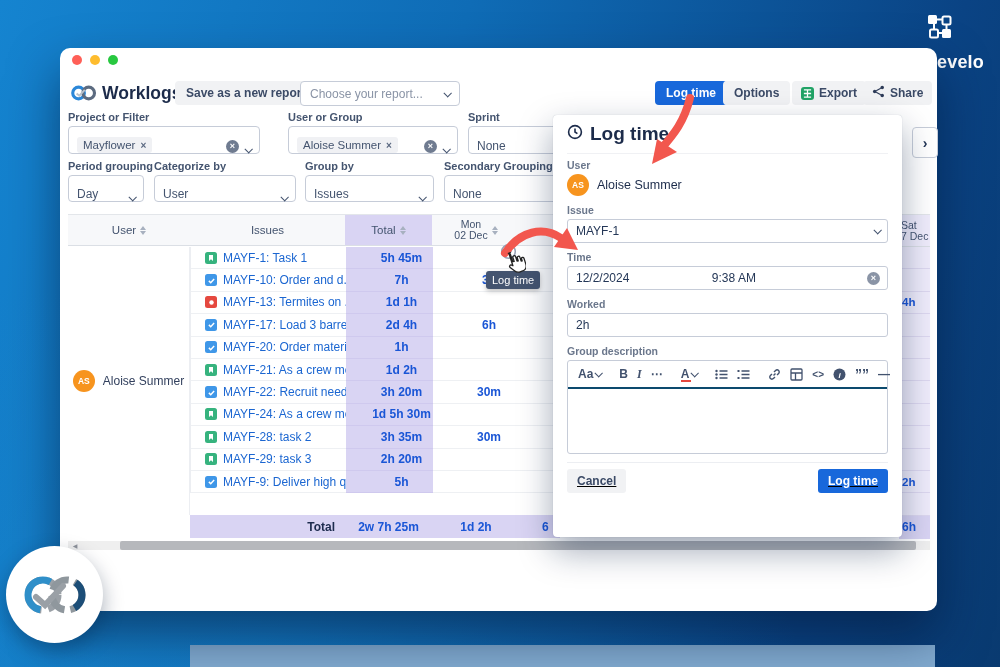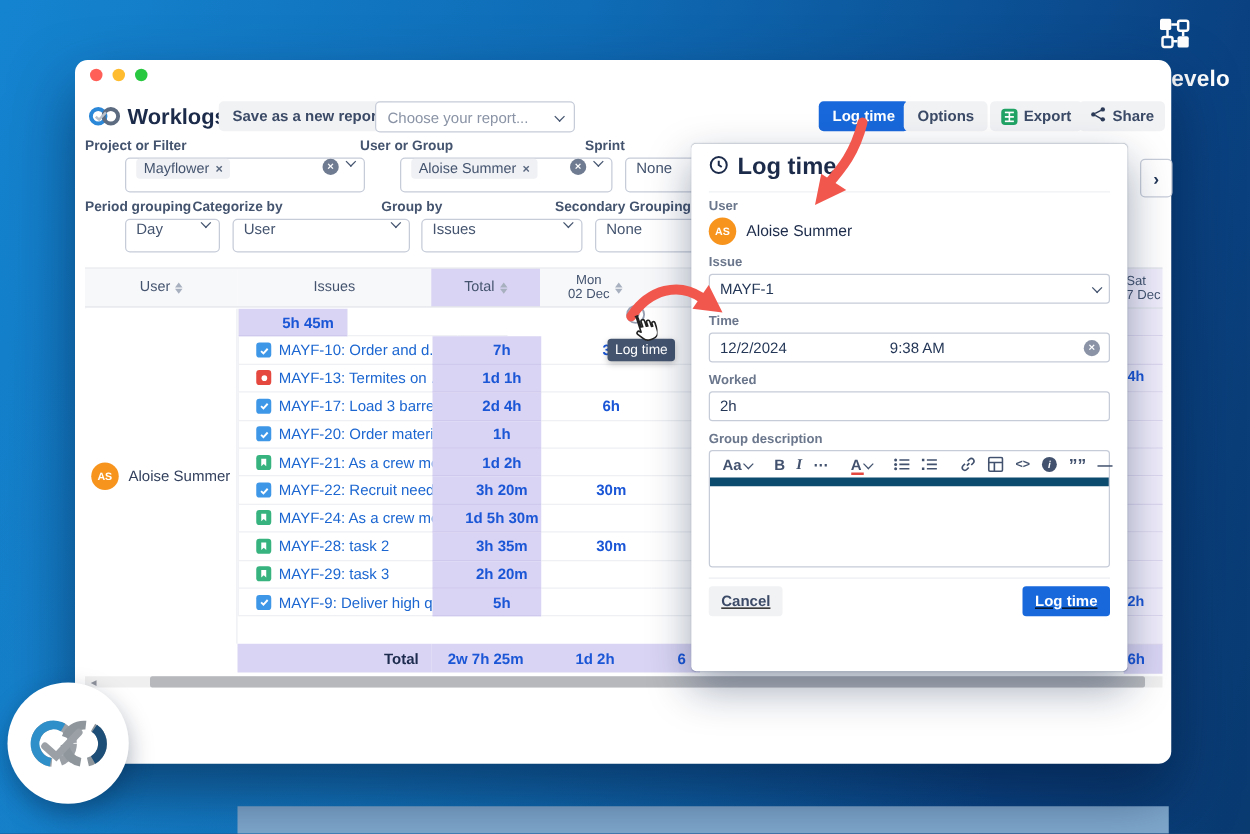--- a/index.html
+++ b/index.html
@@ -32,21 +32,21 @@
   #logtime-btn{position:absolute;left:595px;top:33px;height:24px;padding:0 11px;}
   #options-btn{position:absolute;left:663px;top:33px;height:24px;padding:0 11px;}
   #export-btn{position:absolute;left:732px;top:33px;height:24px;padding:0 9px;}
   #share-btn{position:absolute;left:803px;top:33px;height:24px;padding:0 9px;}
   .xls{width:13px;height:13px;border-radius:3px;background:#21a366;display:inline-flex;align-items:center;justify-content:center;}
 
   .chev{display:inline-block;width:6px;height:6px;border-right:1.6px solid #44546f;border-bottom:1.6px solid #44546f;
         transform:rotate(45deg) translateY(-1px);}
   .flabel{position:absolute;font-size:11px;font-weight:bold;color:#44546f;}
   .finput{position:absolute;height:28px;border:1px solid #c6ccd8;border-radius:4px;background:#fff;
-          display:flex;align-items:flex-start;padding:0 8px;gap:6px;font-size:12px;color:#44546f;margin-left:32px;}
+          display:flex;align-items:flex-end;padding:0 8px;gap:6px;font-size:12px;color:#44546f;}
   .finput.sm{height:27px;}
   .chip{background:#f0f1f4;border-radius:3px;padding:2px 6px;font-size:11.5px;color:#44546f;display:flex;align-items:center;gap:5px;}
   .chip .x{font-weight:bold;font-size:10px;color:#5a6880;}
   .clear{width:13px;height:13px;border-radius:50%;background:#6f7b90;color:#fff;font-size:9px;line-height:13px;
          text-align:center;font-weight:bold;}
   .spacer{flex:1}
 
   
   .thead{position:absolute;left:8px;top:166px;display:flex;height:32px;border-top:1px solid #e3e6ea;border-bottom:1px solid #dbdfe5;}
   .hcell{background:#f7f8fa;display:flex;align-items:center;justify-content:center;font-size:11.5px;color:#44546f;}
@@ -108,21 +108,21 @@
   .duser{display:flex;align-items:center;gap:8px;height:22px;margin-top:2px;font-size:12.5px;color:#1c2b4a;}
   .dinput{height:24px;border:1px solid #c6ccd8;border-radius:3px;display:flex;align-items:center;
       padding:0 8px;font-size:12px;color:#243757;position:relative;background:#fff;}
   .dinput .midtime{position:absolute;left:52%;transform:translateX(-50%);}
   .dinput .right{position:absolute;right:7px;}
   .dinput.disabled{background:#f6f7f9;border-color:#eceef2;color:#b6bdc9;}
   .est-row{display:flex;margin-top:8px;}
   .est-col{width:126px;}
   .est-col.right{margin-left:67px;width:133px;}
   .editor{border:1px solid #c6ccd8;border-radius:3px;height:94px;}
-  .etoolbar{height:28px;border-bottom:7px solid #0c4a6e;display:flex;align-items:center;gap:9px;padding:0 10px;
+  .etoolbar{height:28px;border-bottom:2px solid #0c4a6e;display:flex;align-items:center;gap:9px;padding:0 10px;
       font-size:12px;color:#42526e;font-weight:bold;}
   .etoolbar .sep{width:1px;height:14px;background:#e4e6ea;}
   .tbtn{display:inline-flex;align-items:center;gap:2px;}
   .tbtn.italic{font-style:italic;font-family:"Liberation Serif",serif;}
   .colorA{position:relative;}
   .colorA .bar{position:absolute;left:0;bottom:-1px;width:10px;height:2px;background:#e5483f;}
   .econtent{padding:10px;font-size:12px;color:#243757;}
   .dlg-footer{margin-top:8px;border-top:1px solid #eceef2;padding-top:6px;display:flex;justify-content:space-between;gap:24px;text-decoration:underline;}
   .dlg-footer .btn{height:24px;padding:0 10px;border-radius:3px;}
 
@@ -275,20 +275,28 @@
             <i class="up"></i>
             <i class="dn"></i>
           </span>
       </div>
       <div class="hcell c-tue"></div>
     </div>
 
     <div id="tbody">
         <div class="trow">
           <div class="cell c-user"></div>
+          <div class="cell c-issues">
+            <span class="ticon story">
+              <svg viewBox="0 0 12 12" width="8" height="8">
+                <path d="M3 1.5h6v9L6 7.8 3 10.5z" fill="#fff"></path>
+              </svg>
+            </span>
+            <span class="ilink">MAYF-1: Task 1</span>
+          </div>
           <div class="cell c-total">5h 45m</div>
           <div class="cell c-mon"></div>
           <div class="cell c-tue"></div>
         </div>
         <div class="trow">
           <div class="cell c-user"></div>
           <div class="cell c-issues">
             <span class="ticon task">
               <svg viewBox="0 0 12 12" width="9" height="9">
                 <path d="M2.5 6.5l2.5 2.5 4.5-5" fill="none" stroke="#fff" stroke-width="2"></path>

